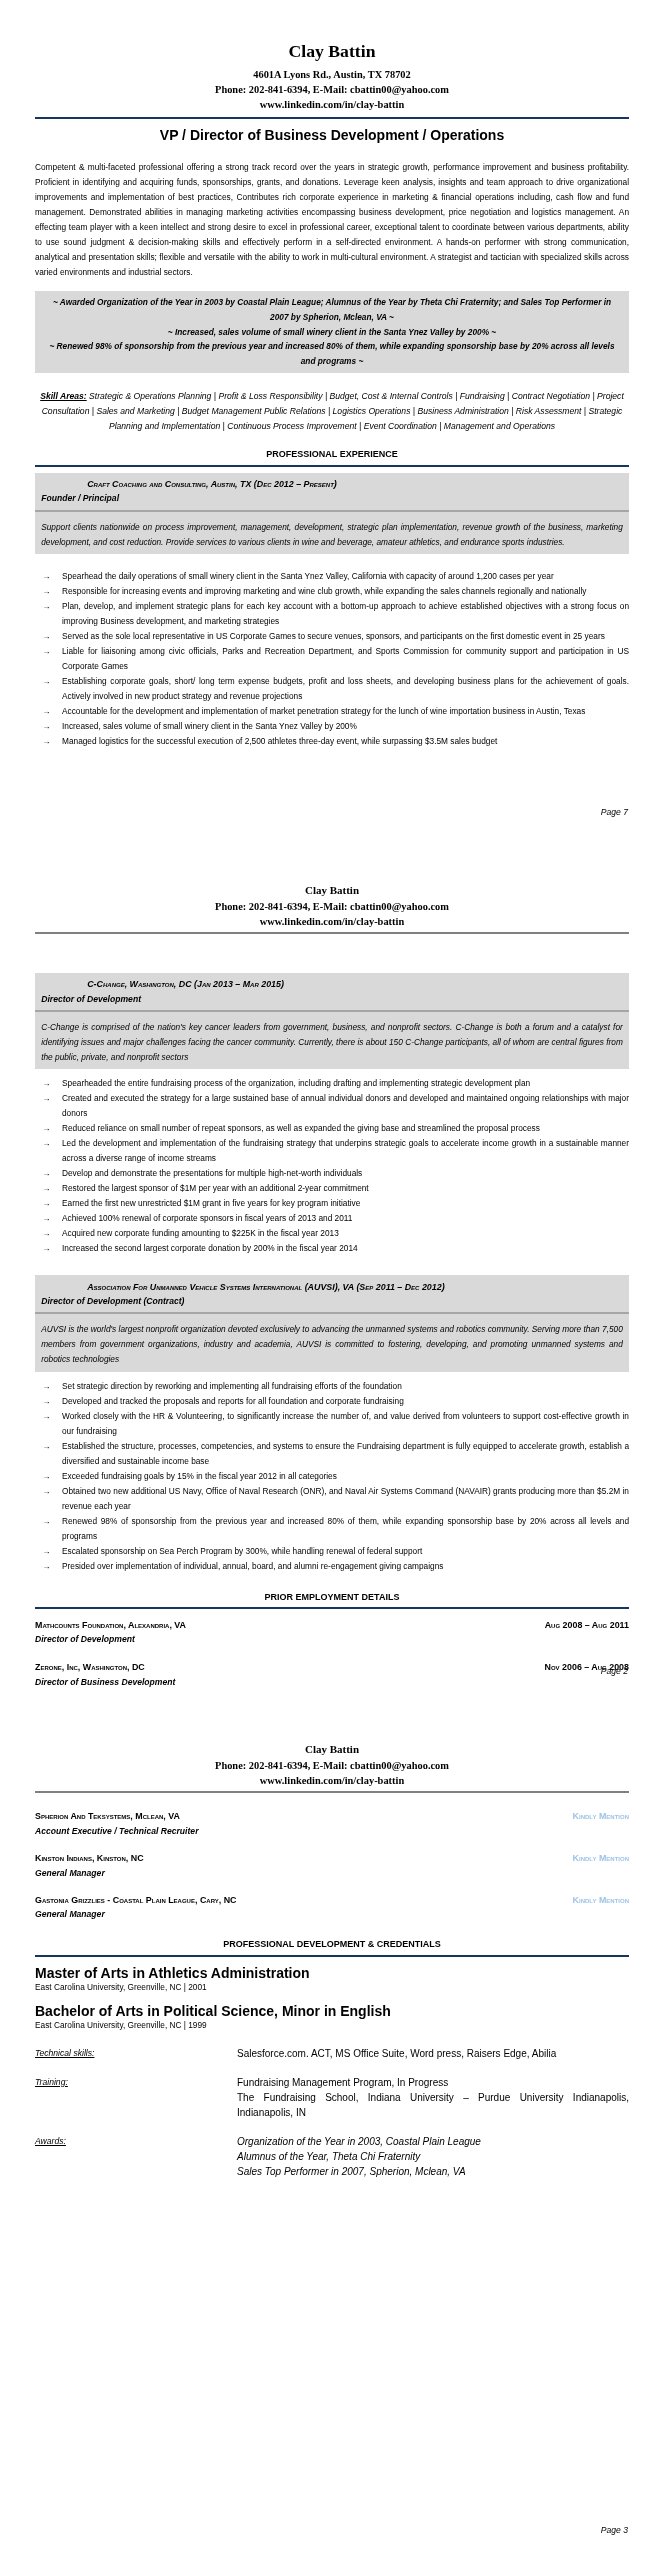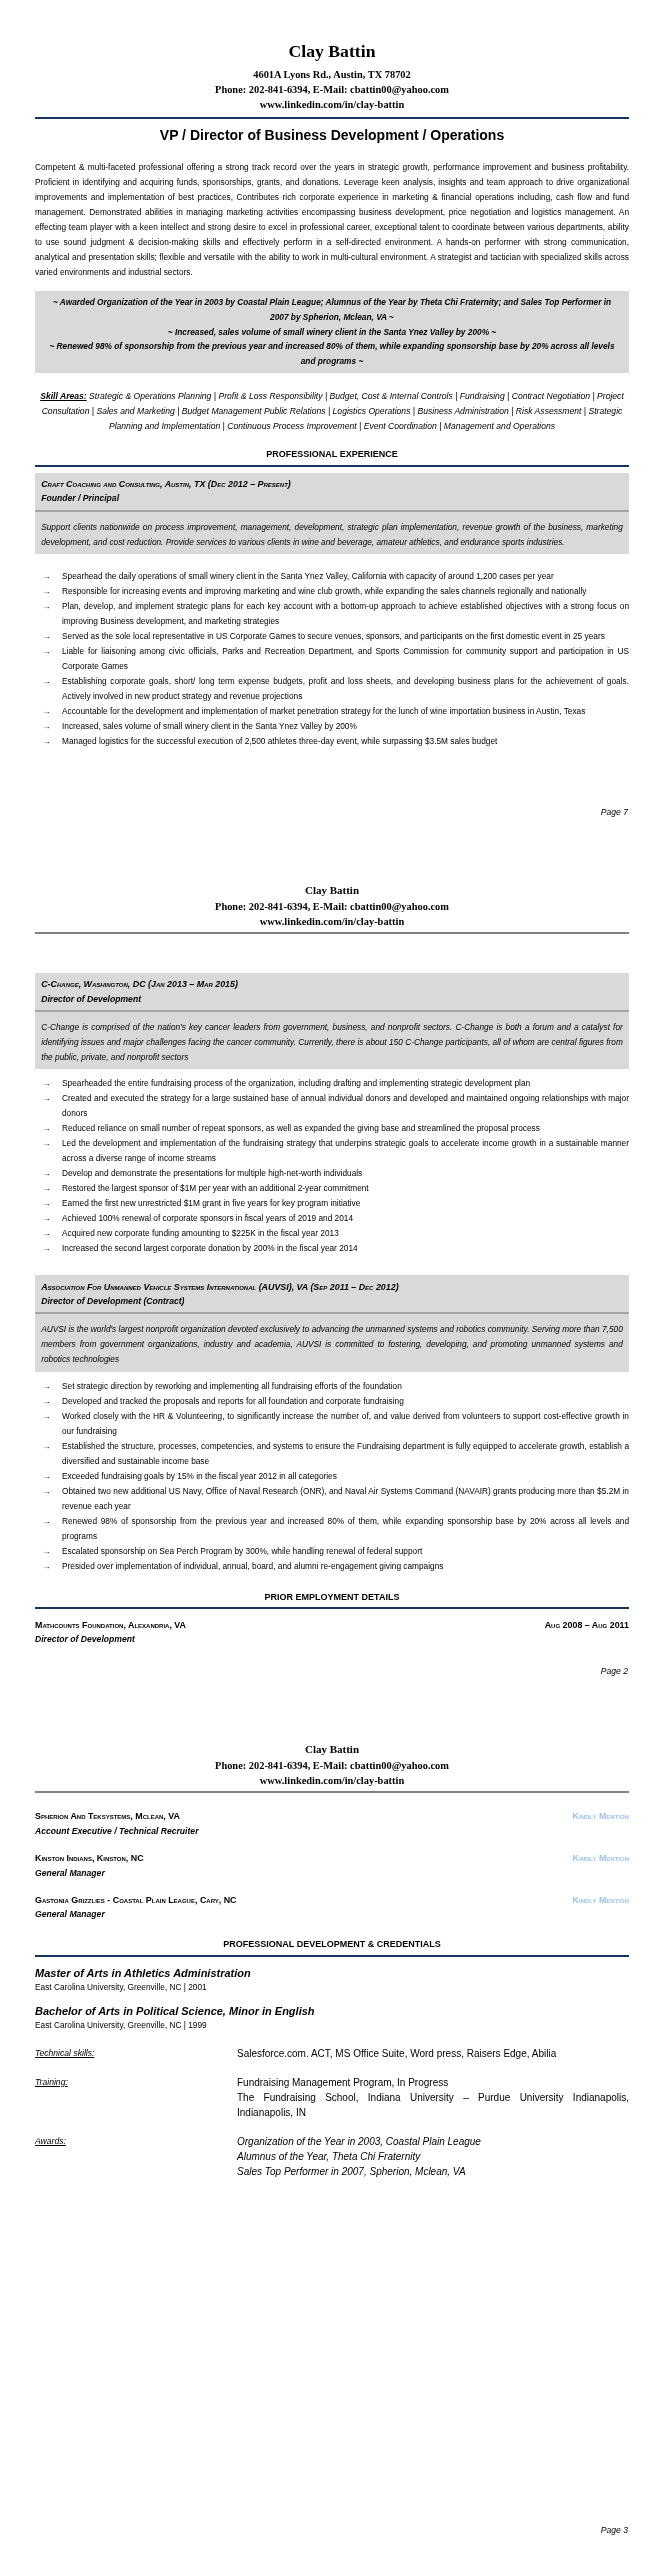--- a/index.html
+++ b/index.html
@@ -23,38 +23,38 @@
   .vp-title{font-size:14px;font-weight:bold;text-align:center;margin-top:7.8px;}
   .summary{margin-top:17px;font-size:8.3px;line-height:15px;text-align:justify;}
   .highlights{margin-top:10.4px;background:#D9D9D9;padding:4.7px 9.4px;text-align:center;
               font-weight:bold;font-style:italic;font-size:8.3px;line-height:14.6px;}
   .skills{margin-top:15.6px;text-align:center;font-style:italic;font-size:8.6px;line-height:15px;}
   .skills .lbl{font-weight:bold;text-decoration:underline;}
   .sec-head{margin-top:15.6px;text-align:center;font-weight:bold;font-size:9px;}
 
   
   .job-box{margin-top:5.7px;background:#D9D9D9;padding:4.2px 6.2px;}
-  .job-co{font-weight:bold;font-style:italic;font-variant:small-caps;font-size:8.9px;line-height:14.6px;}
+  .job-co{font-weight:bold;font-style:italic;font-variant:small-caps;font-size:8.9px;line-height:14.6px;margin-left:46px;}
   .job-role{font-weight:bold;font-style:italic;font-size:8.6px;line-height:14.6px;}
   .job-div{height:2.1px;background:#A6A6A6;margin:3.6px -6.2px;}
   .job-desc{font-style:italic;font-size:8.3px;line-height:15px;text-align:justify;margin-top:8px;}
 
   ul.bullets{list-style:none;margin:0;padding:0;margin-top:14.6px;}
   ul.bullets li{position:relative;padding-left:27px;font-size:8.3px;line-height:15px;text-align:justify;}
   ul.bullets .arr{position:absolute;left:7.3px;top:0;font-size:8.3px;}
 
   
   .emp-row{display:flex;justify-content:space-between;align-items:center;}
   .emp-co{font-weight:bold;font-variant:small-caps;font-size:8.9px;line-height:14.6px;}
   .emp-dates{font-weight:bold;font-variant:small-caps;font-size:8.9px;line-height:14.6px;}
   .emp-role{font-weight:bold;font-style:italic;font-size:8.6px;line-height:14px;}
   .kindly{color:#9DC3E6;}
 
   
-  .edu-deg{font-weight:bold;font-size:11px;line-height:14px;font-style:italic;}
+  .edu-deg{font-weight:bold;font-size:14px;line-height:14px;}
   .edu-sch{font-size:8.3px;line-height:14px;}
   .cred-row{display:flex;margin-top:14px;}
   .cred-label{width:202px;flex:0 0 202px;font-style:italic;text-decoration:underline;font-size:8.6px;line-height:14.6px;}
   .cred-val{flex:1;font-size:10px;line-height:15px;}
   .cred-val.italic{font-style:italic;}
 
   .page-footer{position:absolute;right:36px;bottom:42px;font-style:italic;font-size:8.6px;}
 </style>
 </head>
 <body>
@@ -123,21 +123,21 @@
     </div>
 
     <ul class="bullets" style="margin-top:7.3px;">
       <li><span class="arr">→</span><span>Spearheaded the entire fundraising process of the organization, including drafting and implementing strategic development plan</span></li>
       <li><span class="arr">→</span><span>Created and executed the strategy for a large sustained base of annual individual donors and developed and maintained ongoing relationships with major donors</span></li>
       <li><span class="arr">→</span><span>Reduced reliance on small number of repeat sponsors, as well as expanded the giving base and streamlined the proposal process</span></li>
       <li><span class="arr">→</span><span>Led the development and implementation of the fundraising strategy that underpins strategic goals to accelerate income growth in a sustainable manner across a diverse range of income streams</span></li>
       <li><span class="arr">→</span><span>Develop and demonstrate the presentations for multiple high-net-worth individuals</span></li>
       <li><span class="arr">→</span><span>Restored the largest sponsor of $1M per year with an additional 2-year commitment</span></li>
       <li><span class="arr">→</span><span>Earned the first new unrestricted $1M grant in five years for key program initiative</span></li>
-      <li><span class="arr">→</span><span>Achieved 100% renewal of corporate sponsors in fiscal years of 2019 and 2014</span></li>
+      <li><span class="arr">→</span><span>Achieved 100% renewal of corporate sponsors in fiscal years of 2013 and 2011</span></li>
       <li><span class="arr">→</span><span>Acquired new corporate funding amounting to $225K in the fiscal year 2013</span></li>
       <li><span class="arr">→</span><span>Increased the second largest corporate donation by 200% in the fiscal year 2014</span></li>
     </ul>
 
     <div class="job-box" style="margin-top:19px;">
       <div class="job-co">Association For Unmanned Vehicle Systems International (AUVSI), VA (Sep 2011 – Dec 2012)</div>
       <div class="job-role">Director of Development (Contract)</div>
       <div class="job-div"></div>
       <div class="job-desc">AUVSI is the world's largest nonprofit organization devoted exclusively to advancing the unmanned systems and robotics community. Serving more than 7,500 members from government organizations, industry and academia, AUVSI is committed to fostering, developing, and promoting unmanned systems and robotics technologies</div>
     </div>
@@ -158,20 +158,27 @@
     <div class="rule-navy"></div>
 
     <div style="margin-top:8.3px;">
       <div class="emp-row">
         <span class="emp-co">Mathcounts Foundation, Alexandria, VA</span>
         <span class="emp-dates">Aug 2008 – Aug 2011</span>
       </div>
       <div class="emp-role">Director of Development</div>
     </div>
 
+    <div style="margin-top:14px;">
+      <div class="emp-row">
+        <span class="emp-co">Zerone, Inc, Washington, DC</span>
+        <span class="emp-dates">Nov 2006 – Aug 2008</span>
+      </div>
+      <div class="emp-role">Director of Business Development</div>
+    </div>
 
     <div class="page-footer">Page 2</div>
   </div>
 
   <div class="page">
     <div class="hdr hdr-p23">
       <div class="hdr-name-sm">Clay Battin</div>
       <div class="hdr-line">Phone: 202-841-6394, E-Mail: cbattin00@yahoo.com</div>
       <div class="hdr-line">www.linkedin.com/in/clay-battin</div>
     </div>

